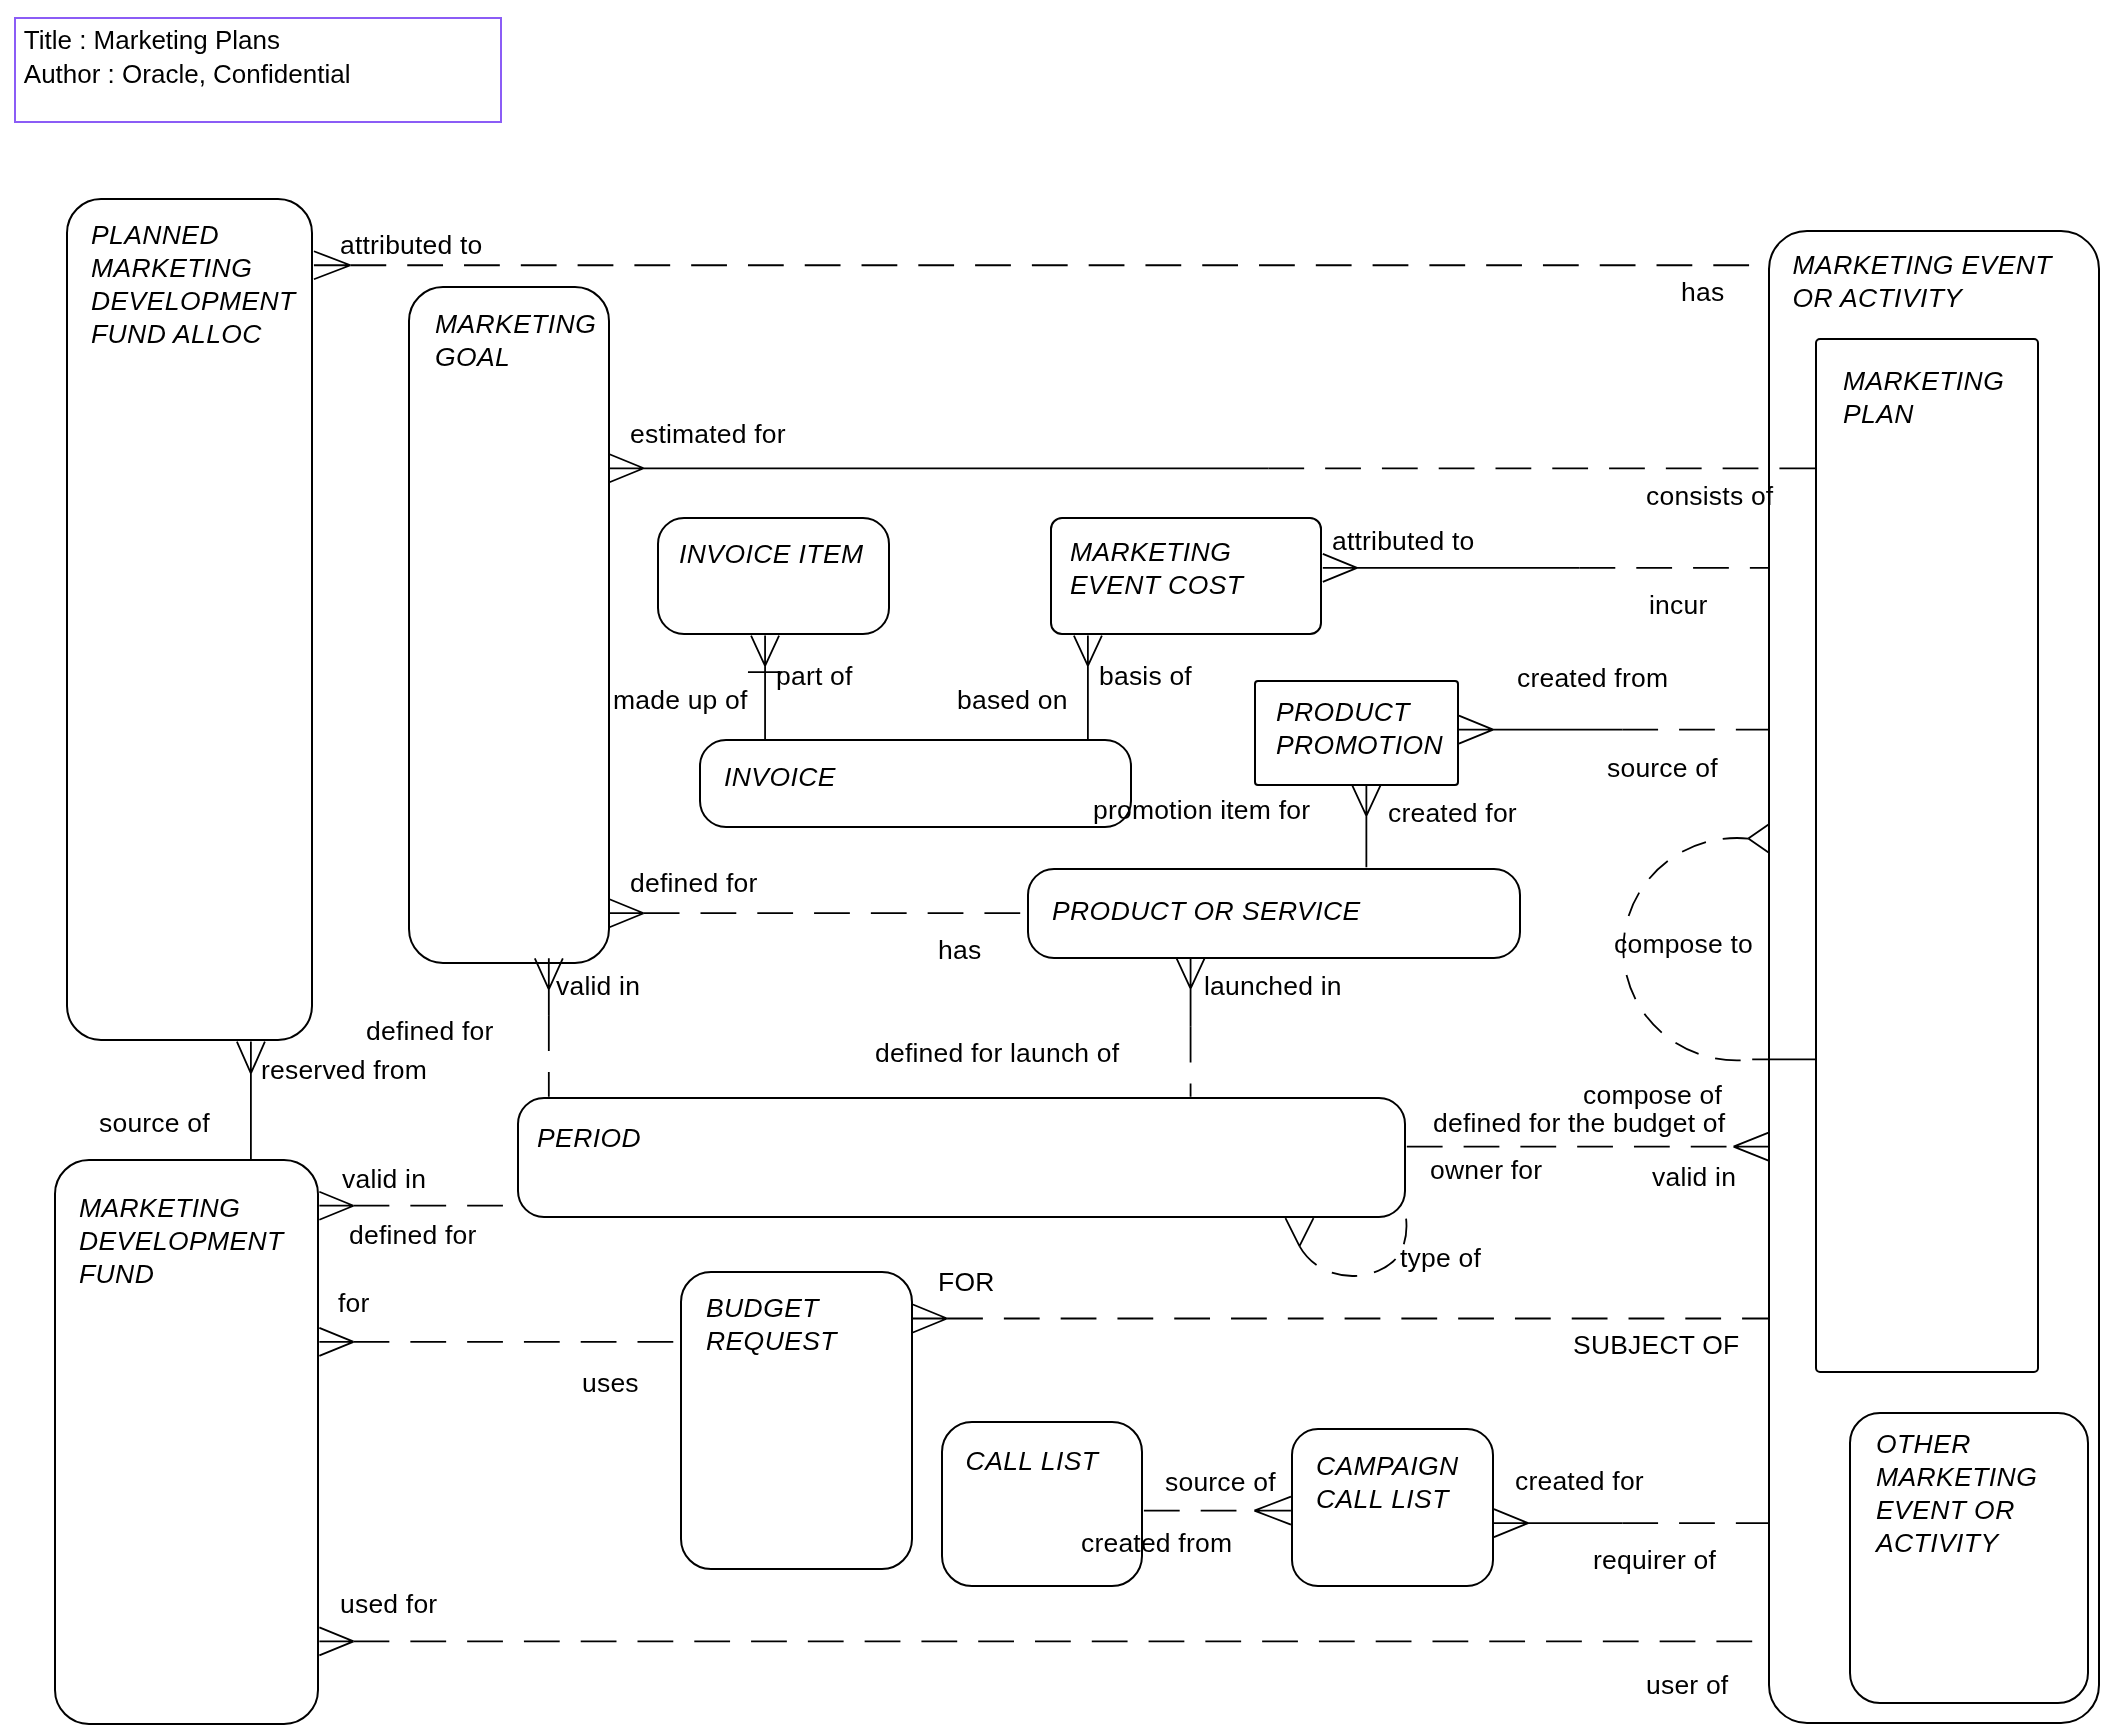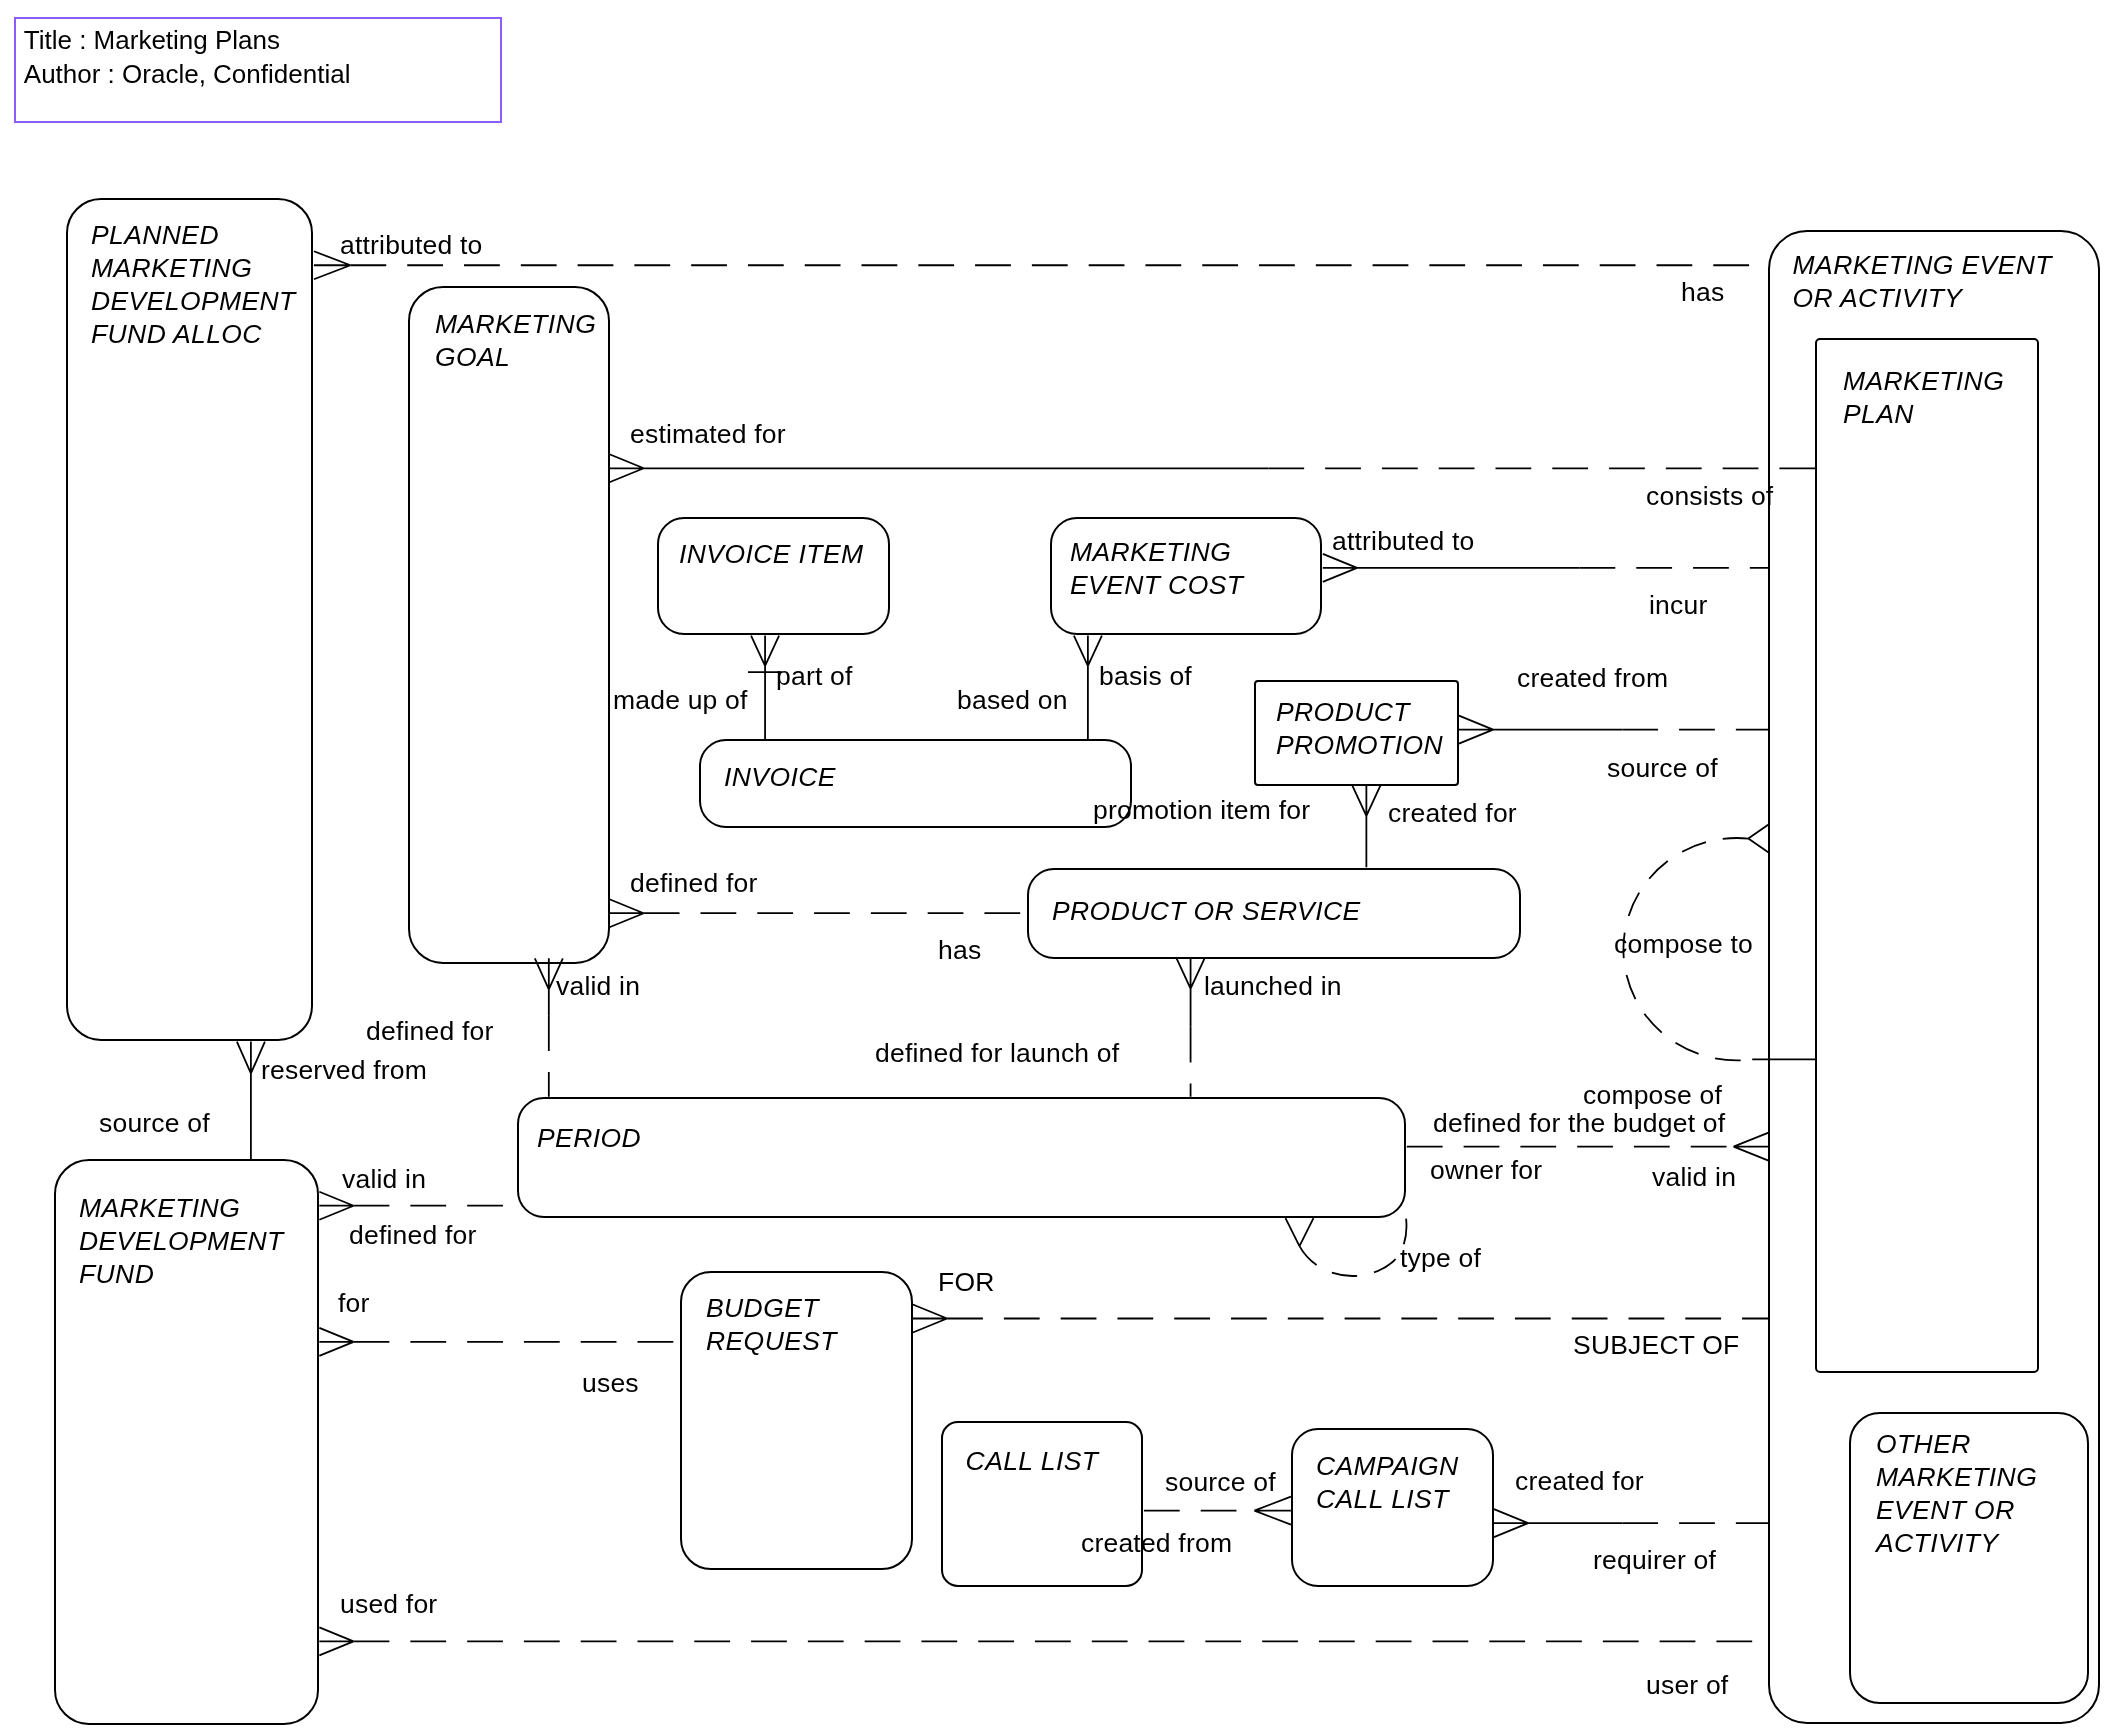--- a/index.html
+++ b/index.html
@@ -122,21 +122,21 @@
   </div>
 
   <div class="entity" style="left:408px;top:286px;width:202px;height:678px;border-radius:35px">
     <div class="elabel" style="left:25px;top:20px;width:159px">MARKETING GOAL</div>
   </div>
 
   <div class="entity" style="left:657px;top:517px;width:233px;height:118px;border-radius:27px">
     <div class="elabel nowrap" style="left:20px;top:18.7px">INVOICE ITEM</div>
   </div>
 
-  <div class="entity" style="left:1050px;top:517px;width:272px;height:118px;border-radius:27px">
+  <div class="entity" style="left:1050px;top:517px;width:272px;height:118px;border-radius:12px">
     <div class="elabel" style="left:18px;top:17px;width:210px">MARKETING EVENT COST</div>
   </div>
 
   <div class="entity" style="left:1254px;top:680px;width:205px;height:106px;border-radius:4px">
     <div class="elabel" style="left:20px;top:14px;width:167px">PRODUCT PROMOTION</div>
   </div>
 
   <div class="entity" style="left:699px;top:739px;width:433px;height:89px;border-radius:27px">
     <div class="elabel nowrap" style="left:23px;top:20px">INVOICE</div>
   </div>
@@ -150,21 +150,21 @@
   </div>
 
   <div class="entity" style="left:54px;top:1159px;width:265px;height:566px;border-radius:35px">
     <div class="elabel" style="left:23px;top:31px;width:230px">MARKETING DEVELOPMENT FUND</div>
   </div>
 
   <div class="entity" style="left:680px;top:1271px;width:233px;height:299px;border-radius:31px">
     <div class="elabel" style="left:24px;top:18.7px;width:179px">BUDGET REQUEST</div>
   </div>
 
-  <div class="entity" style="left:941px;top:1421px;width:202px;height:166px;border-radius:17px">
+  <div class="entity" style="left:941px;top:1421px;width:202px;height:166px;border-radius:31px">
     <div class="elabel nowrap" style="left:22.6px;top:22px">CALL LIST</div>
   </div>
 
   <div class="entity" style="left:1291px;top:1428px;width:203px;height:159px;border-radius:27px">
     <div class="elabel" style="left:23px;top:20px;width:163px">CAMPAIGN CALL LIST</div>
   </div>
 
   <div class="entity" style="left:1768px;top:230px;width:332px;height:1494px;border-radius:39px">
     <div class="elabel" style="left:22.6px;top:17px;width:296px">MARKETING EVENT OR ACTIVITY</div>
   </div>

